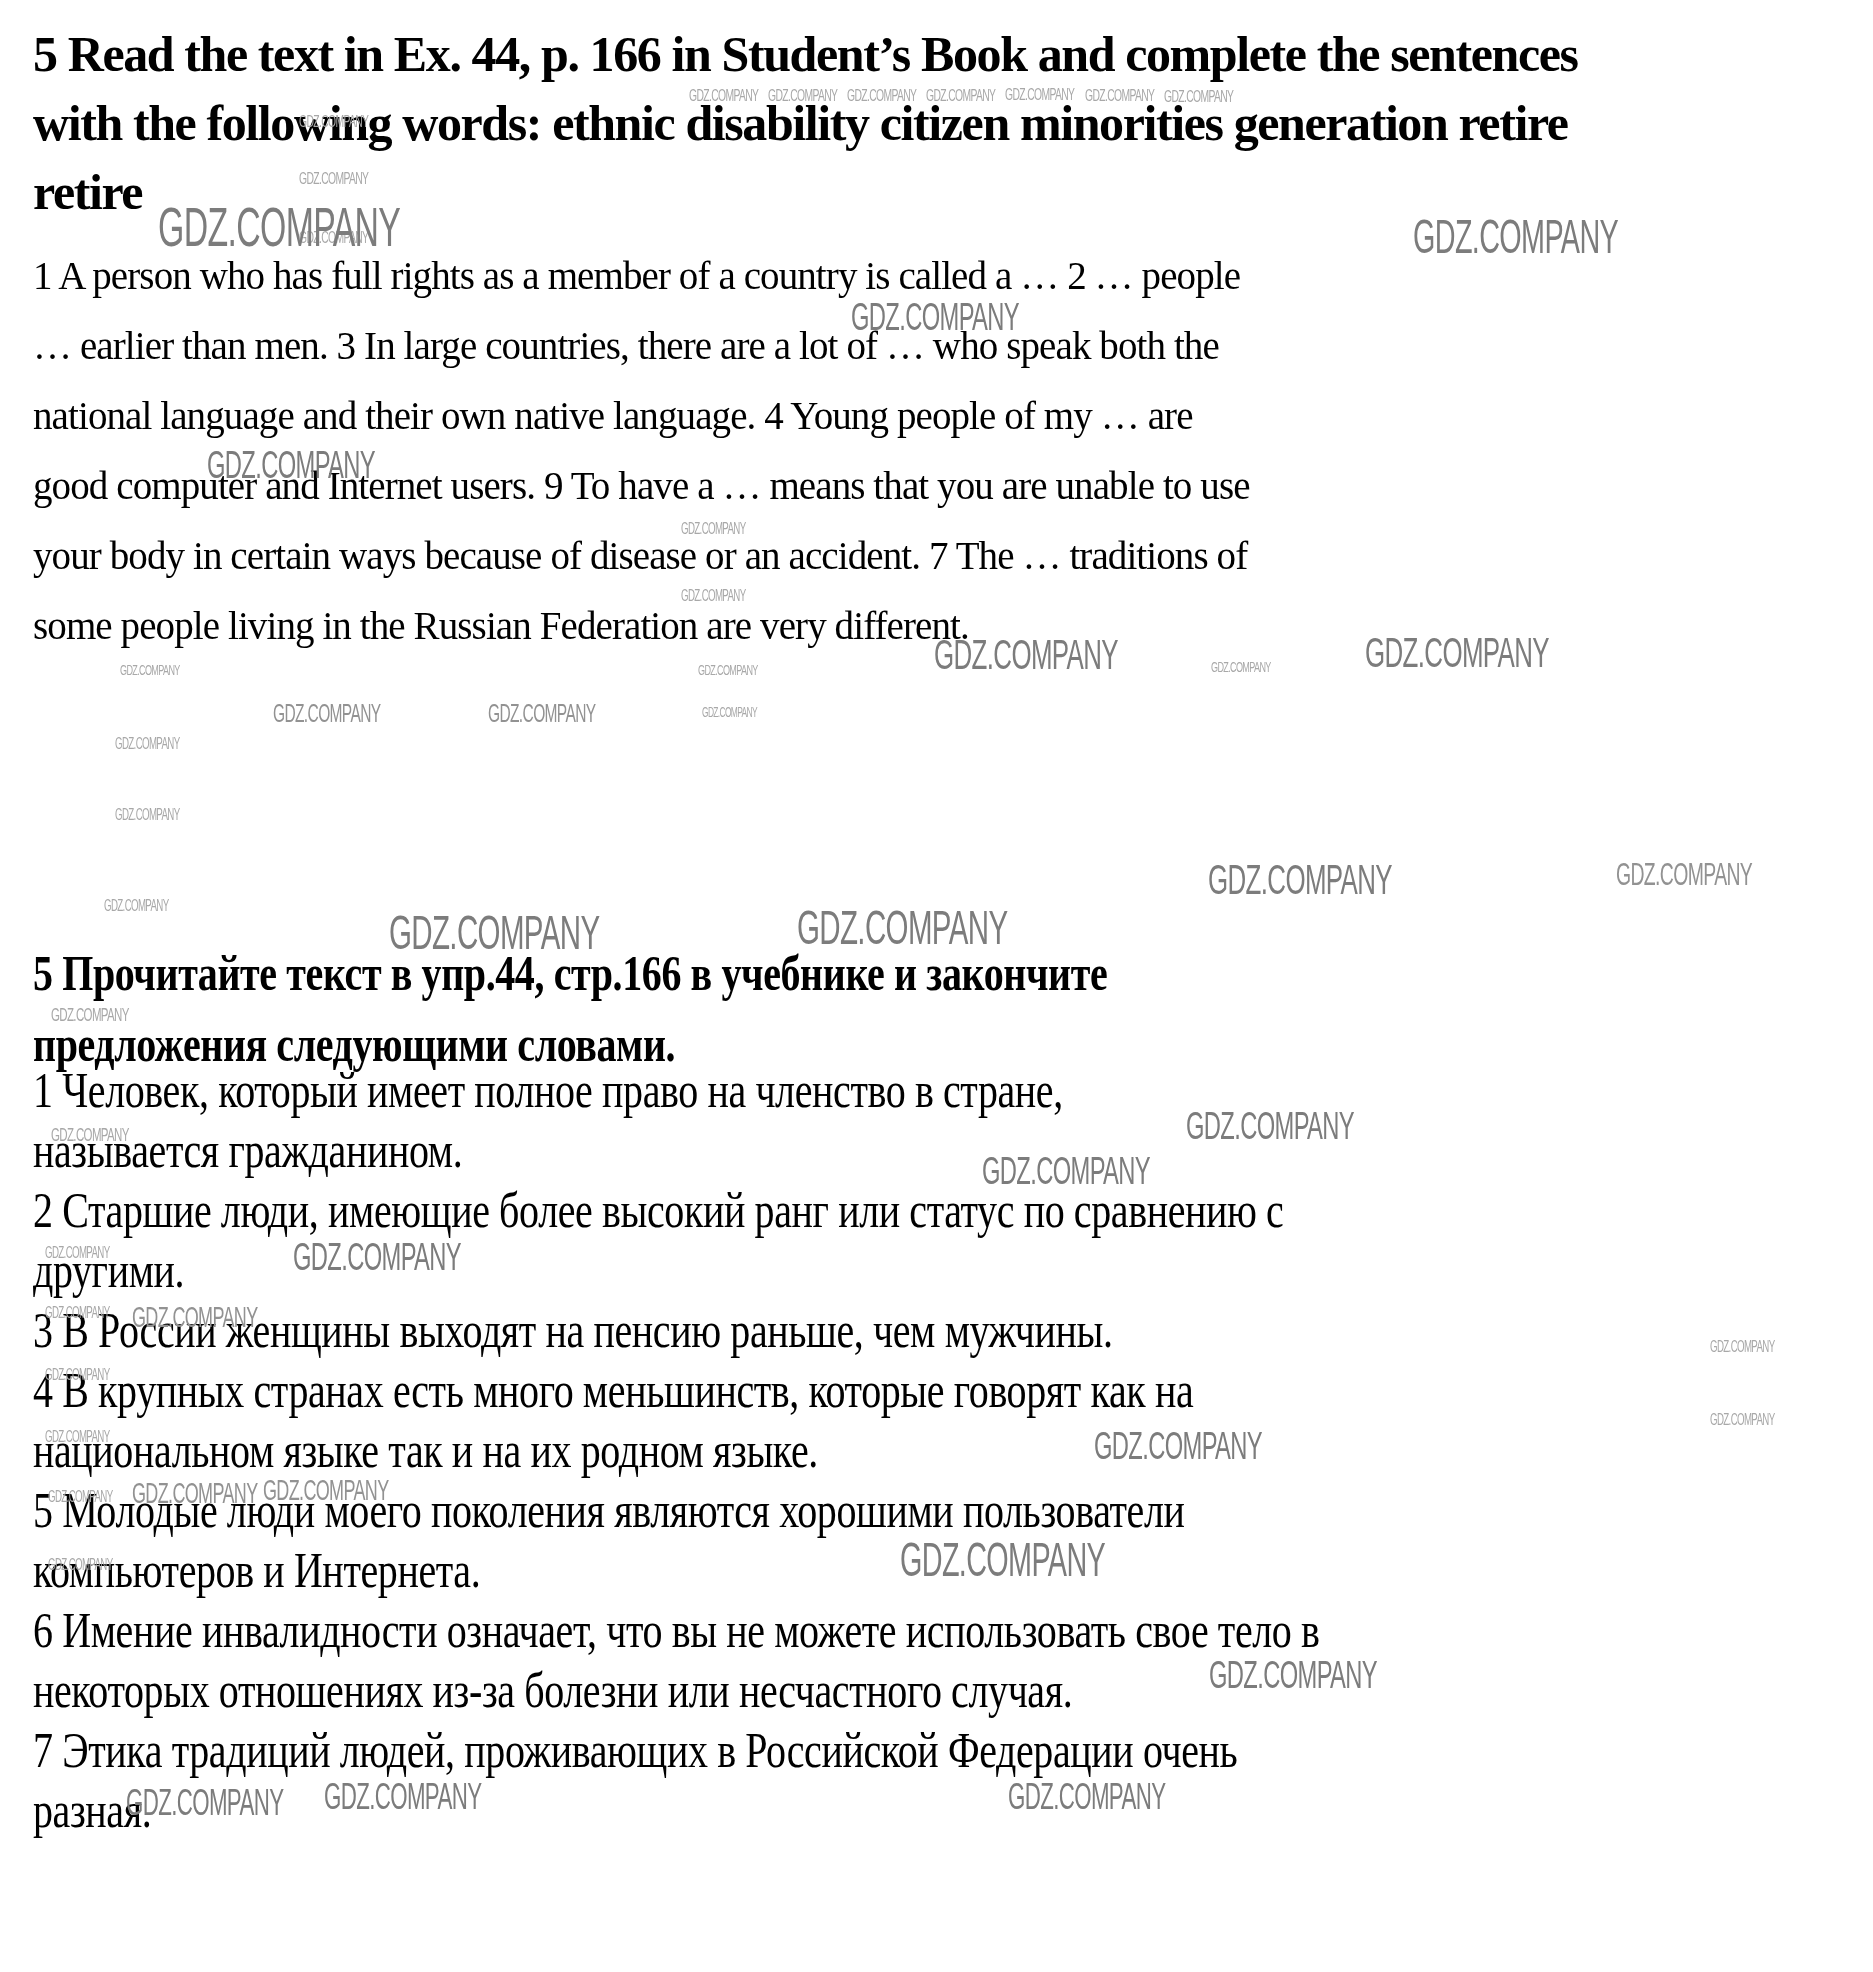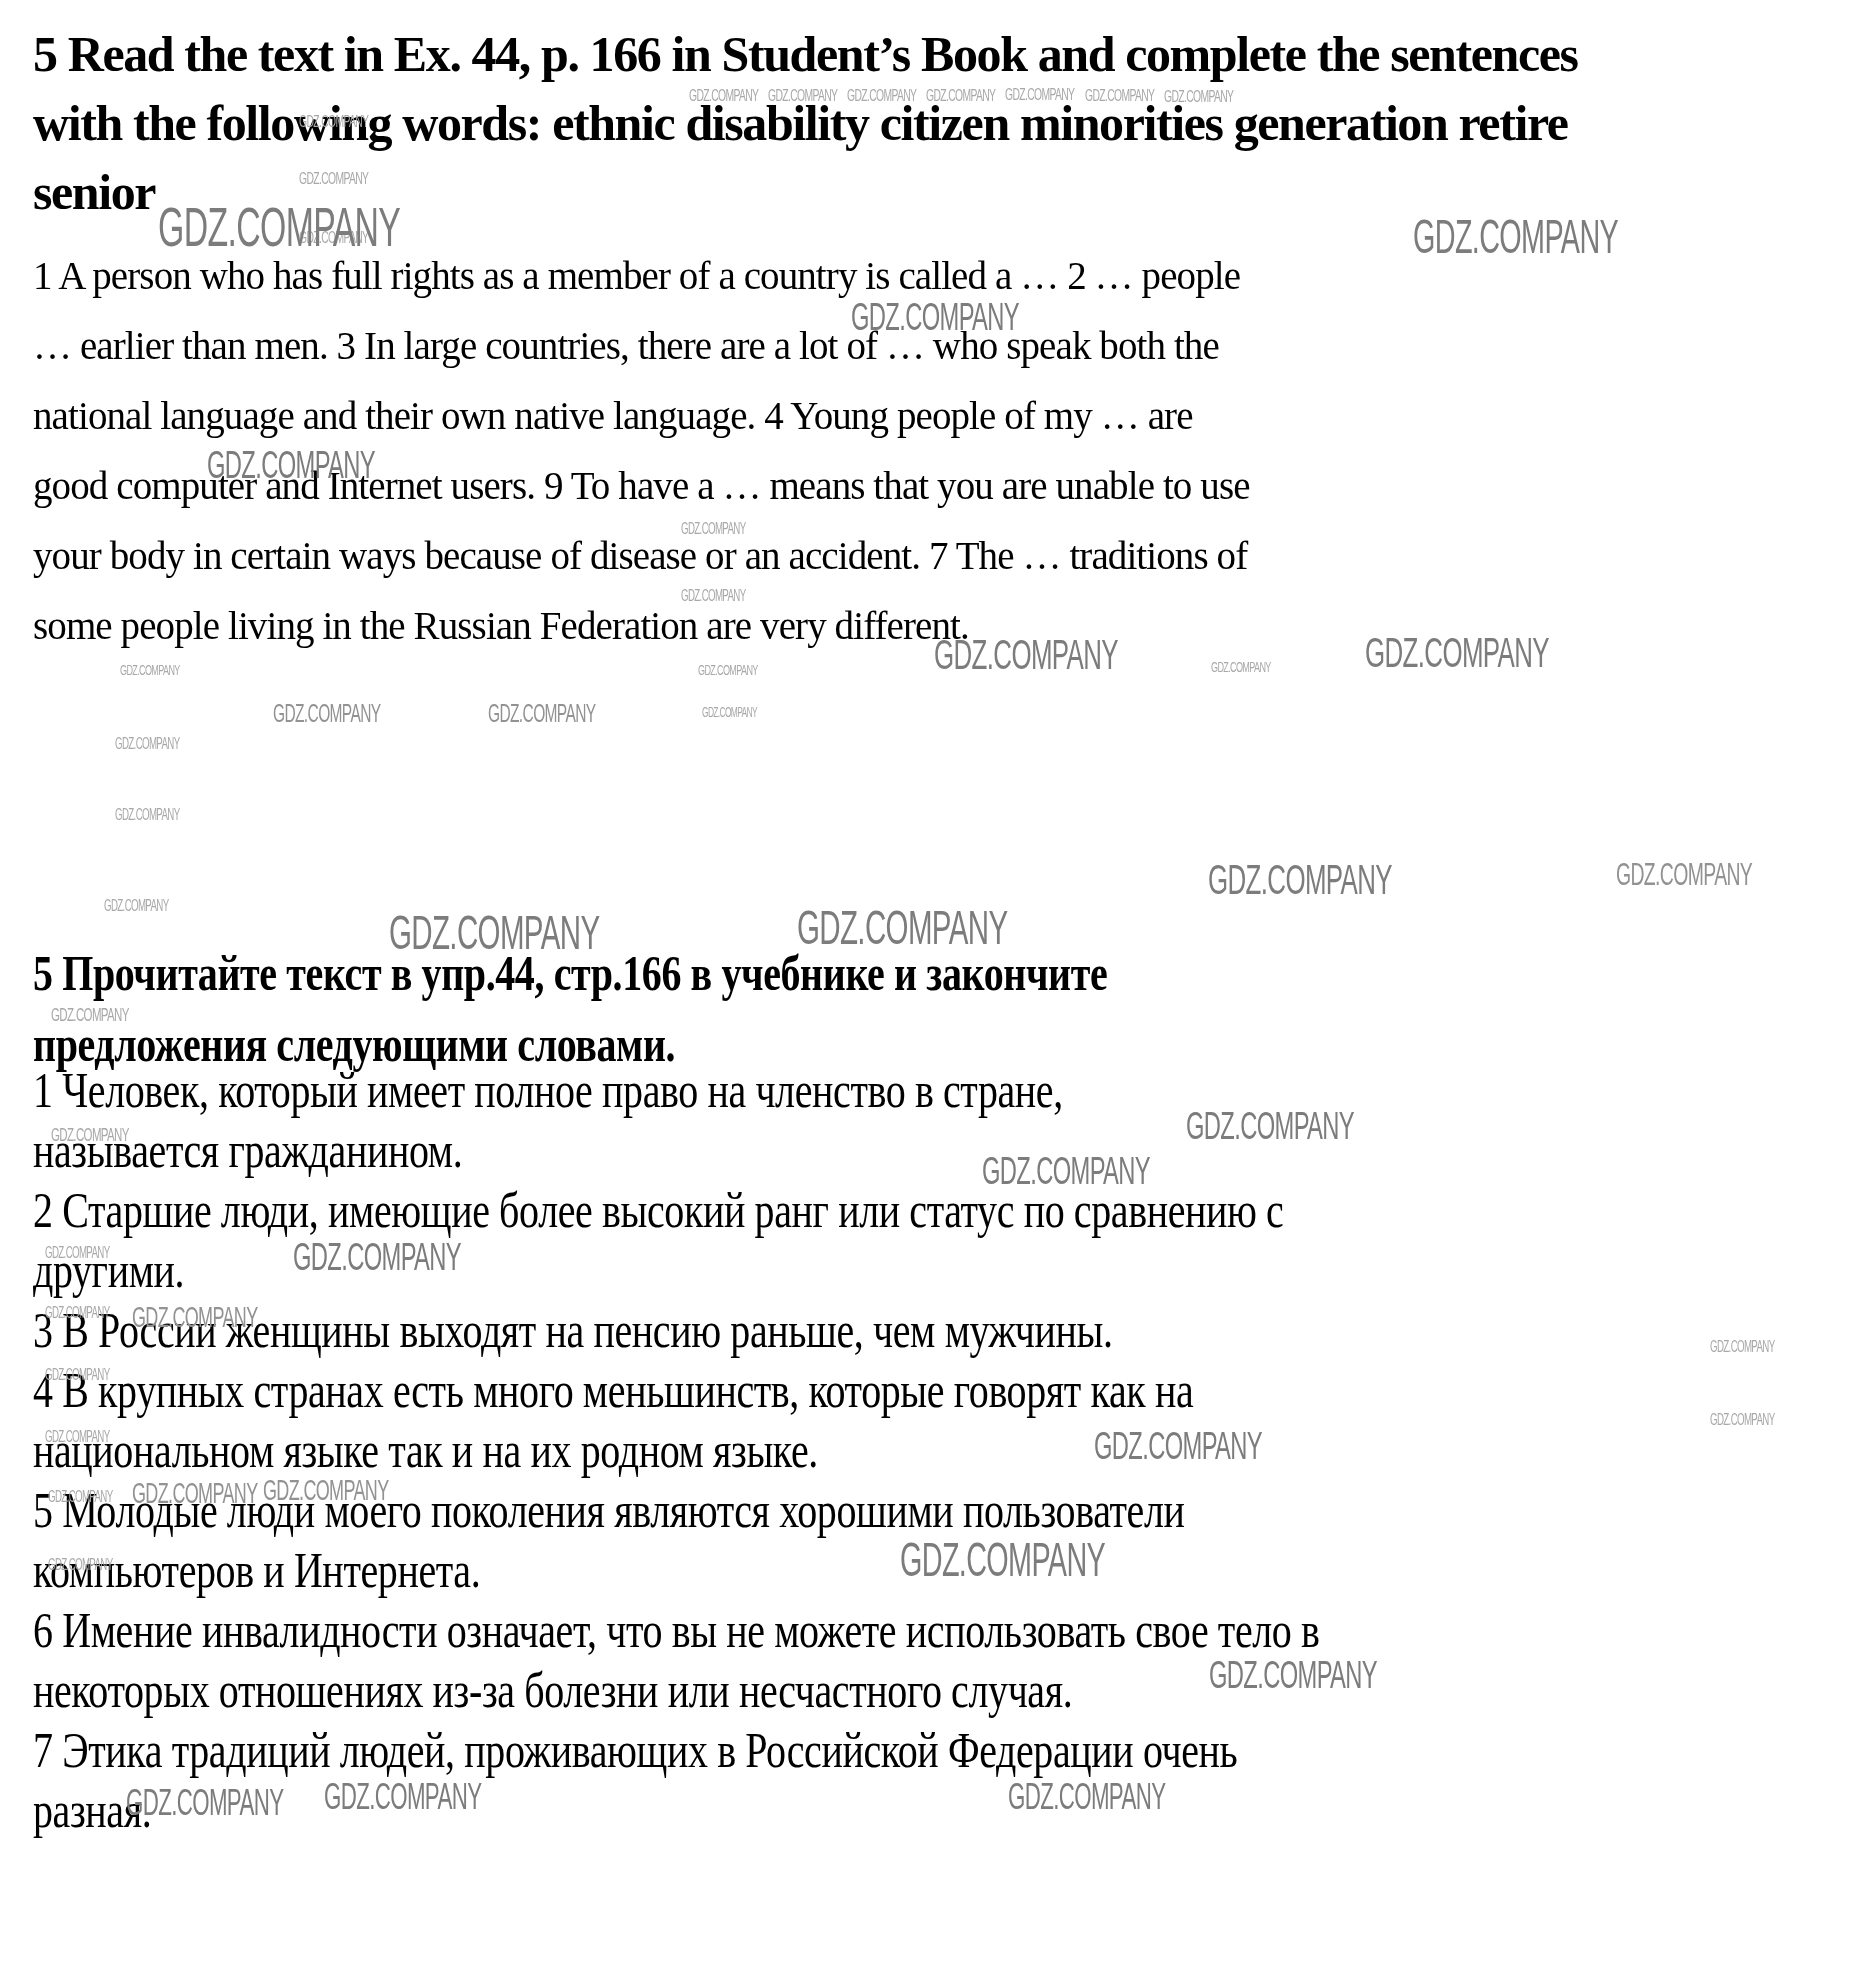--- a/index.html
+++ b/index.html
@@ -35,21 +35,21 @@
   .wm-l{color:#7c7c7c;}
 </style>
 </head>
 <body>
 
 <div class="page">
 
   <div class="sec h-en">
     <div class="ln">5 Read the text in Ex. 44, p. 166 in Student’s Book and complete the sentences</div>
     <div class="ln">with the following words: ethnic disability citizen minorities generation retire</div>
-    <div class="ln">senior</div>
+    <div class="ln">retire</div>
   </div>
 
   <div class="sec p-en">
     <div class="ln">1 A person who has full rights as a member of a country is called a … 2 … people</div>
     <div class="ln">… earlier than men. 3 In large countries, there are a lot of … who speak both the</div>
     <div class="ln">national language and their own native language. 4 Young people of my … are</div>
     <div class="ln">good computer and Internet users. 9 To have a … means that you are unable to use</div>
     <div class="ln">your body in certain ways because of disease or an accident. 7 The … traditions of</div>
     <div class="ln">some people living in the Russian Federation are very different.</div>
   </div>

